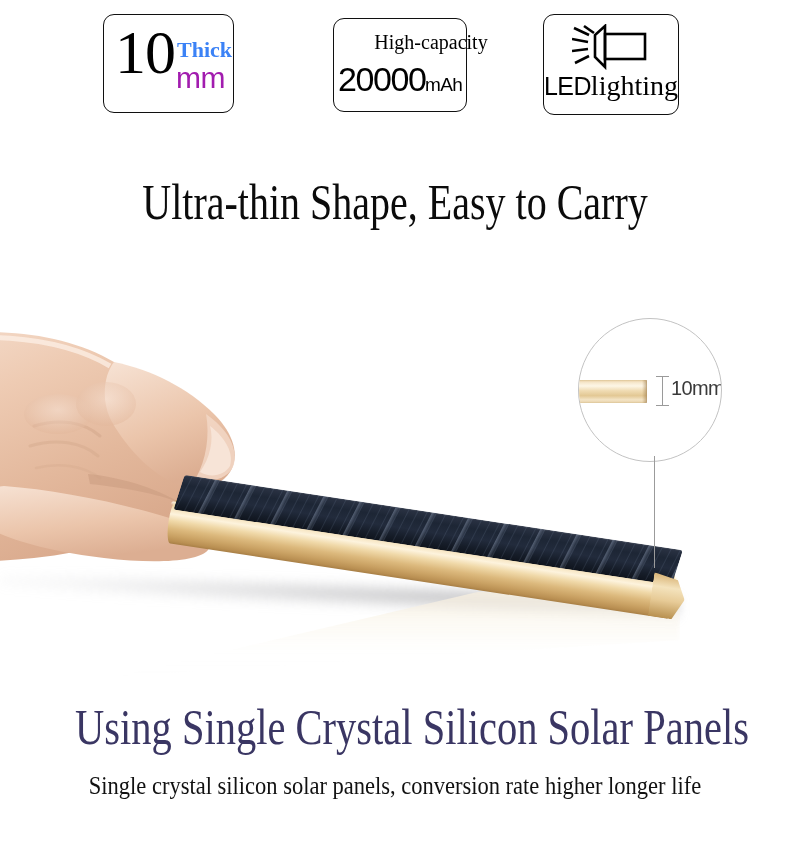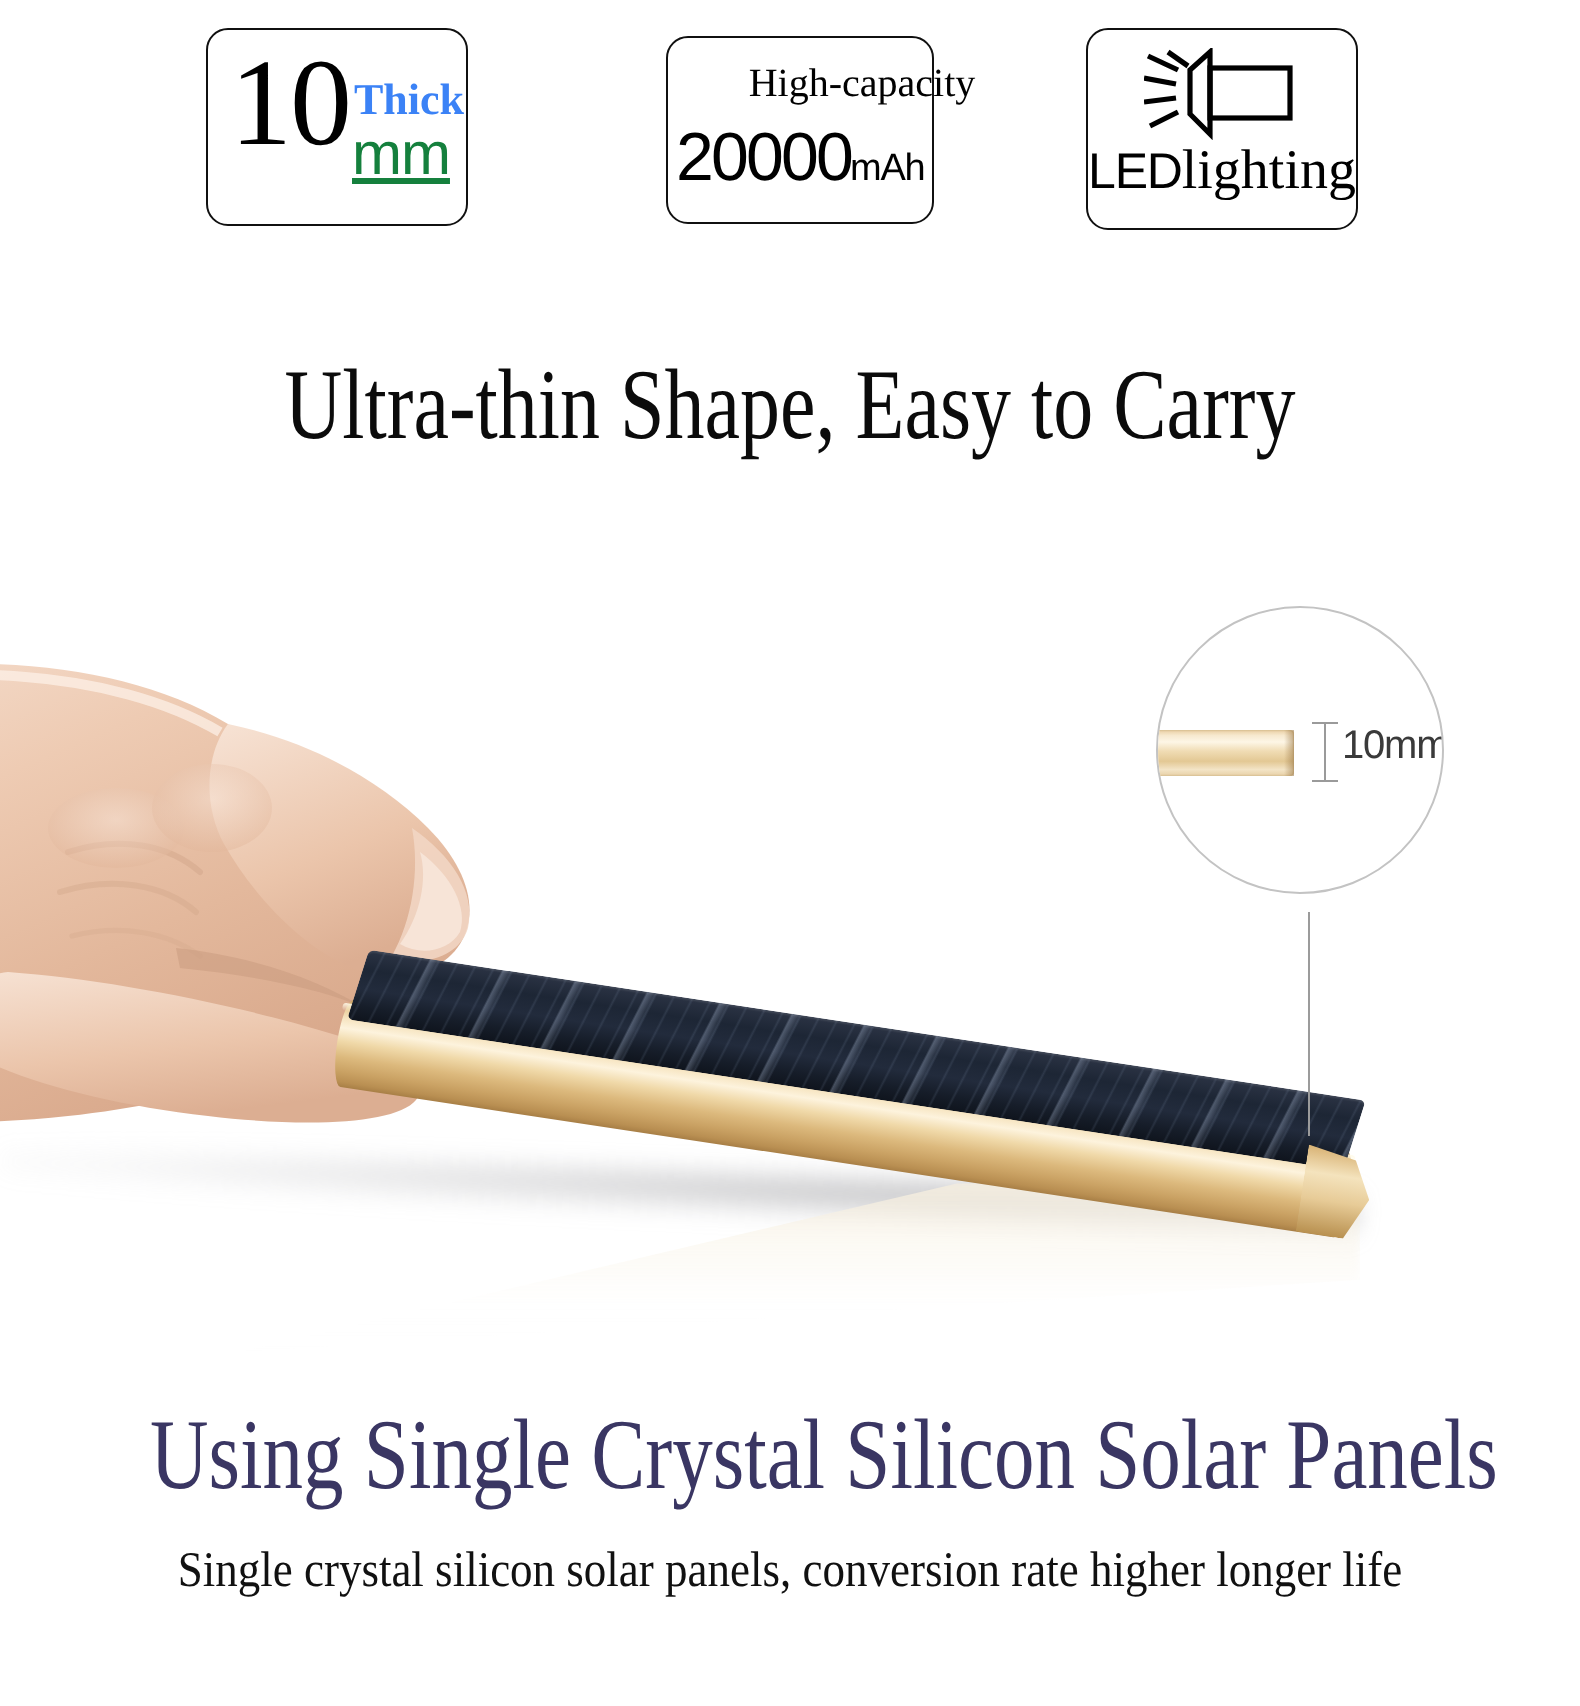--- a/index.html
+++ b/index.html
@@ -84,23 +84,22 @@
     font-weight: 700;
     font-size: 22px;
     color: #3b82f6;
   }
   .thick-unit {
     position: absolute;
     left: 72px;
     top: 46px;
     font-family: "Liberation Sans", "DejaVu Sans", sans-serif;
     font-size: 30px;
-    color: #15803d;
+    color: #a21caf;
     letter-spacing: -0.5px;
-    text-decoration: underline;
   }
 
   
   .cap-wrap {
     position: relative;
     width: 100%;
     height: 100%;
   }
   .cap-top {
     position: absolute;
@@ -301,21 +300,21 @@
       rgba(255,255,255,0.12) 72%,
       rgba(255,255,255,0) 100%);
     clip-path: polygon(100% 0, 100% 58%, 0 100%, 64% 2%);
     filter: blur(2px);
   }
 
   
   .magnifier {
     position: absolute;
     left: 578px;
-    top: 303px;
+    top: 318px;
     width: 144px;
     height: 144px;
     border: 1.1px solid #c3c3c3;
     border-radius: 50%;
     background: #ffffff;
     box-sizing: border-box;
     overflow: hidden;
     text-align: right;
   }
   .mag-bar {

